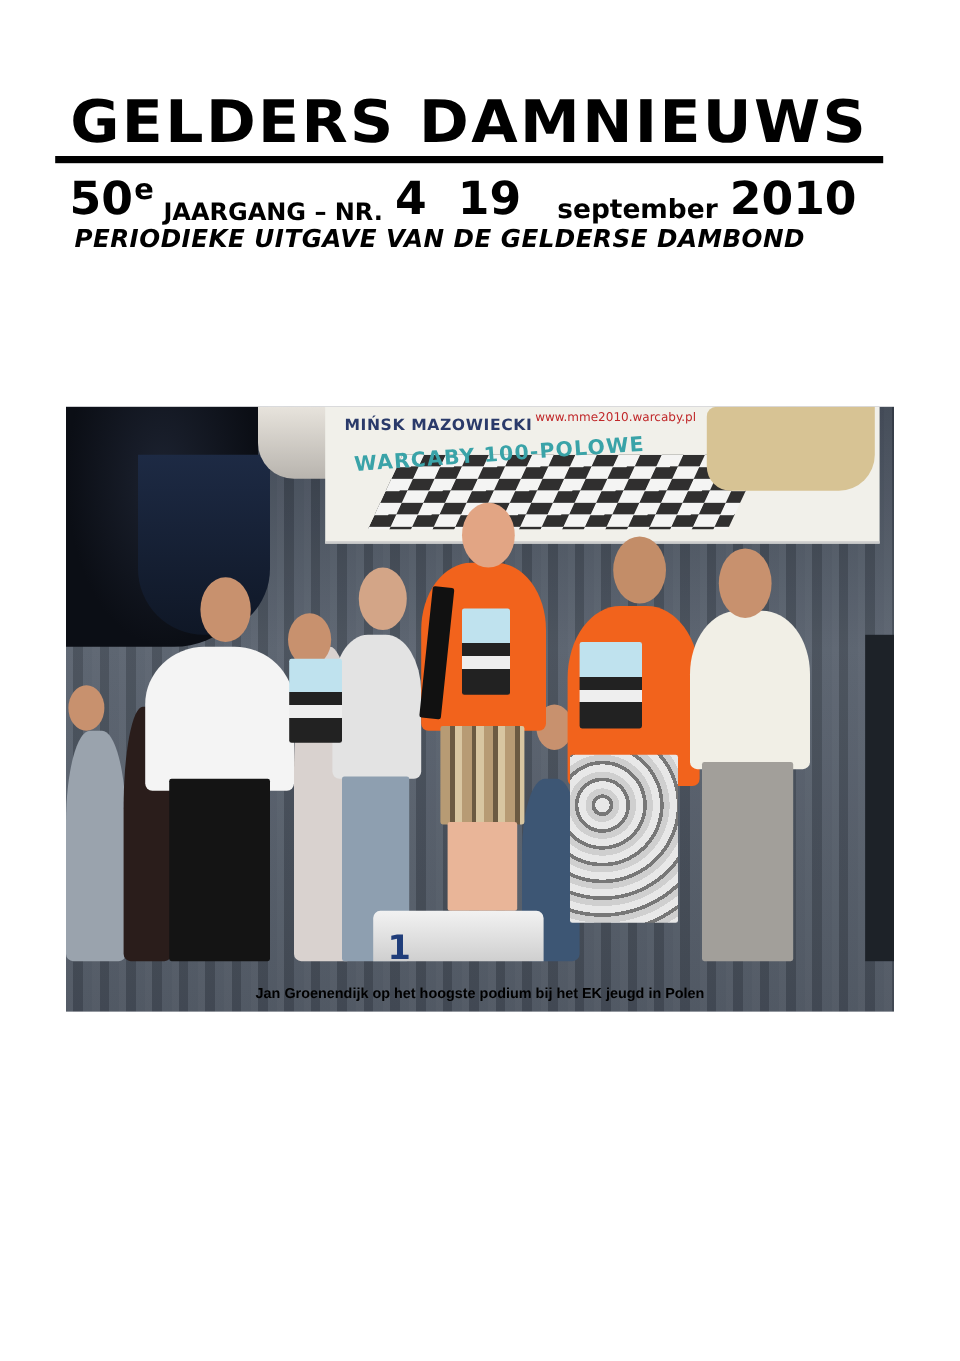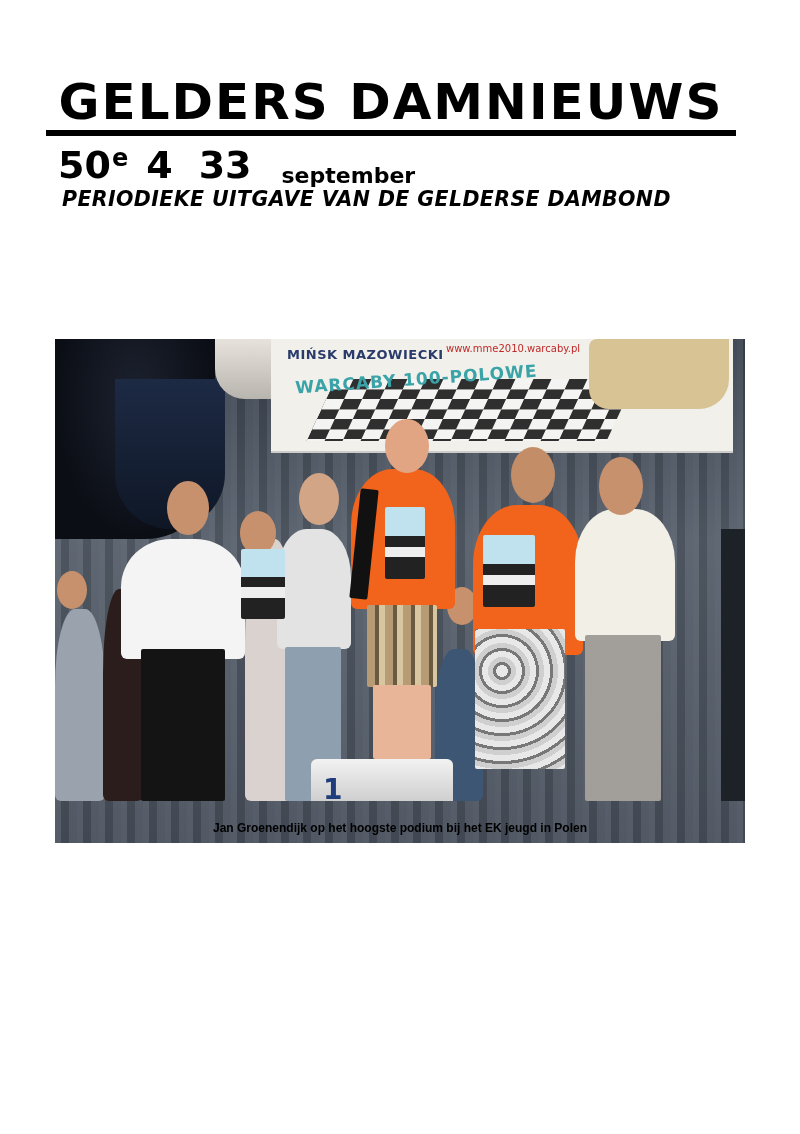--- a/index.html
+++ b/index.html
@@ -61,27 +61,29 @@
   </style>
 </head>
 <body>
 
 <div>
   <div class="masthead-title">GELDERS DAMNIEUWS</div>
   <div class="masthead-rule"></div>
   <div class="issue-line">
     <span class="big">50</span>
     <span class="sup">e</span>
+    <span class="small">JAARGANG – NR.</span>
     <span class="sp" style="width:10px"></span>
     <span class="big">4</span>
     <span class="sp" style="width:26px"></span>
-    <span class="big">33</span>
+    <span class="big">19</span>
     <span class="sp" style="width:14px"></span>
     <span class="mid">september</span>
     <span class="sp" style="width:10px"></span>
+    <span class="big">2010</span>
   </div>
   <div class="subtitle">PERIODIEKE UITGAVE VAN DE GELDERSE DAMBOND</div>
 </div>
 
 <div class="photo">
   <div class="curtain-stripes"></div>
   <div class="drape-dark"></div>
   <div class="drape-blue"></div>
   <div class="drape-white"></div>
   <div class="banner">

